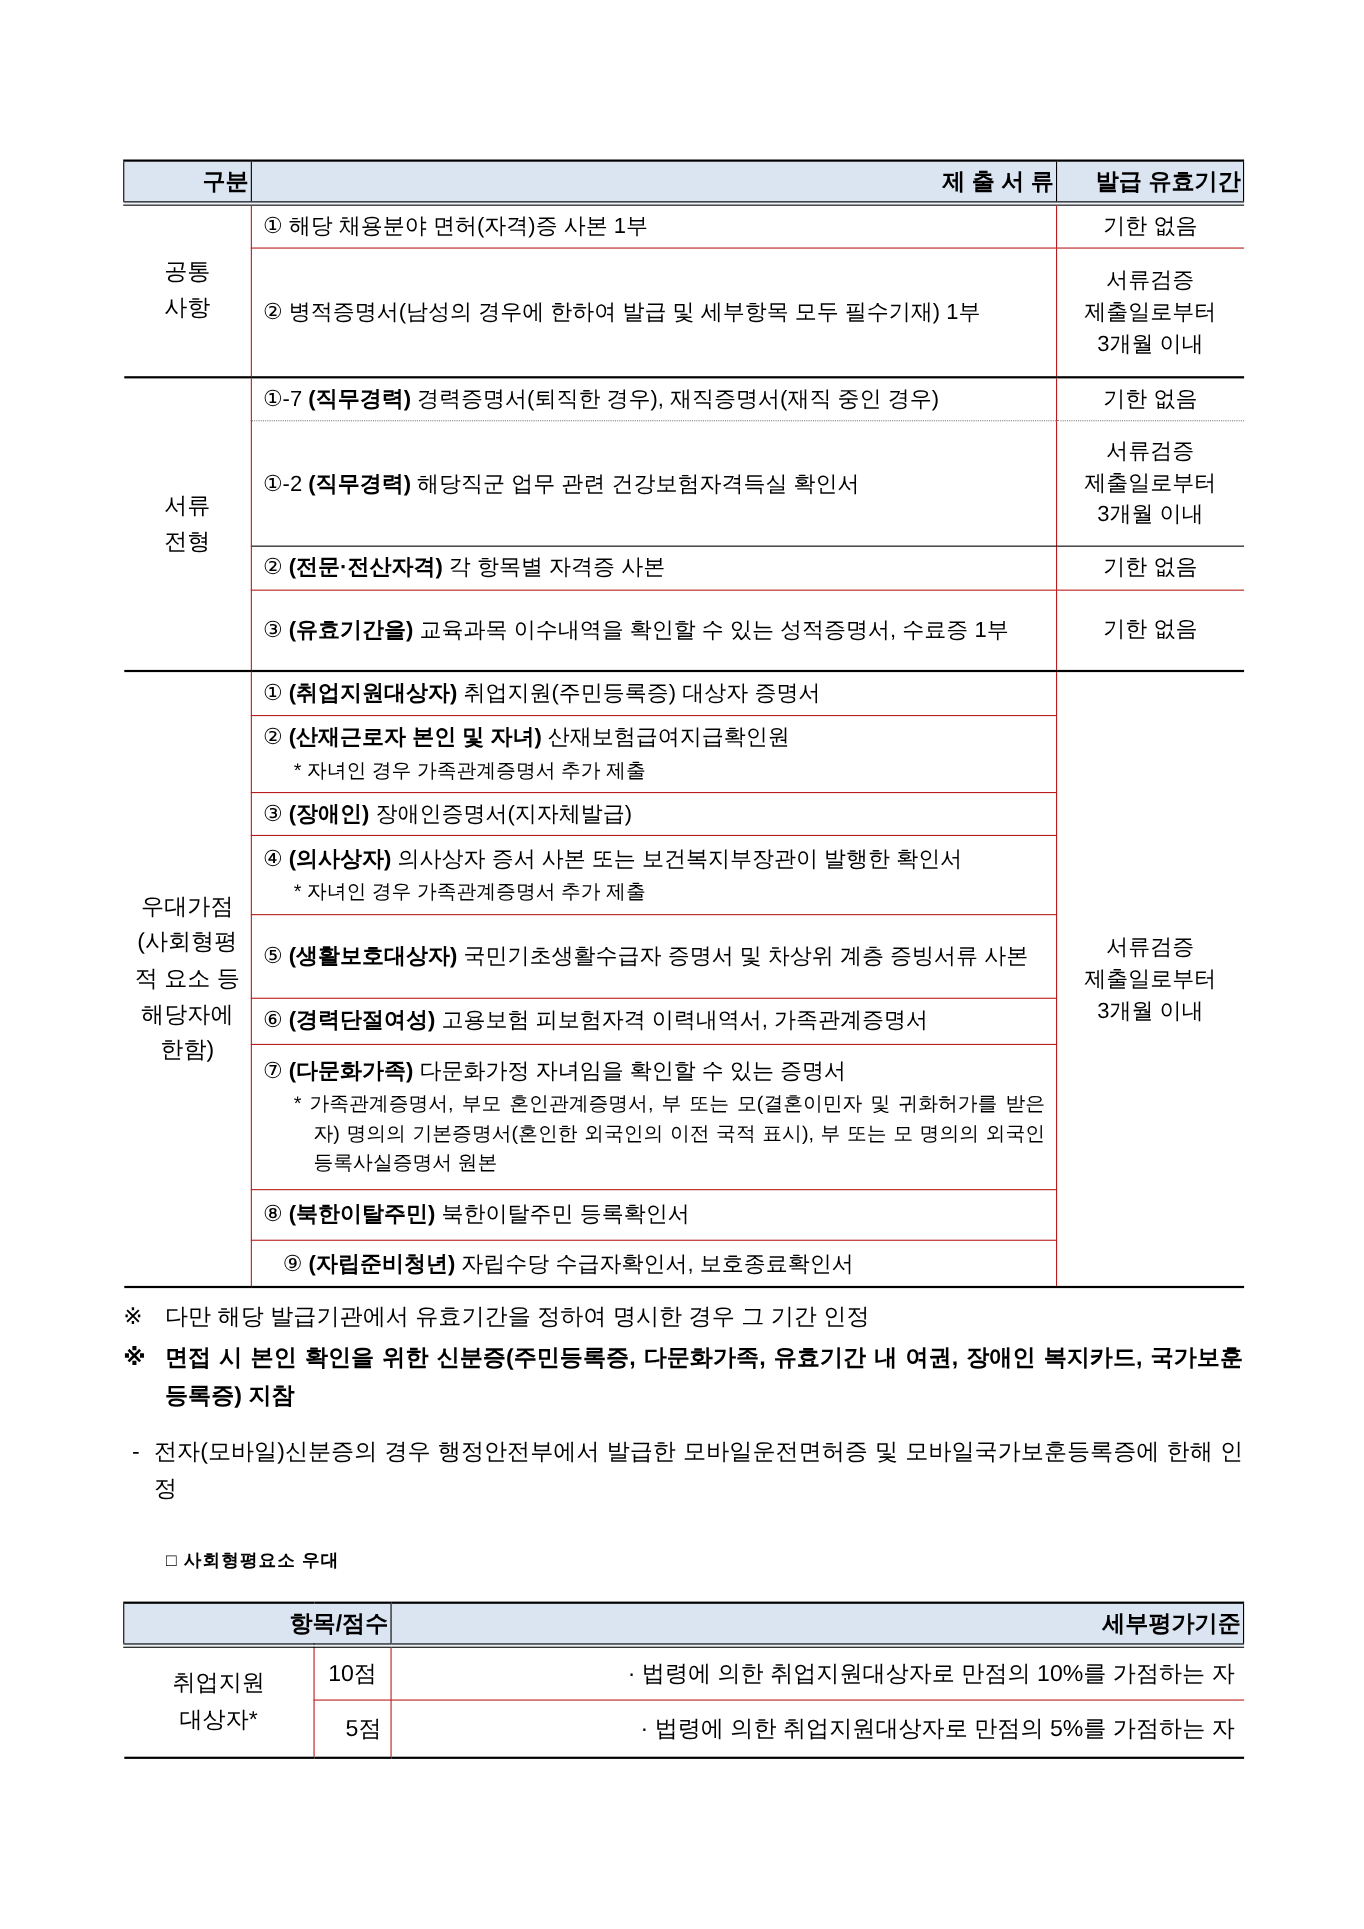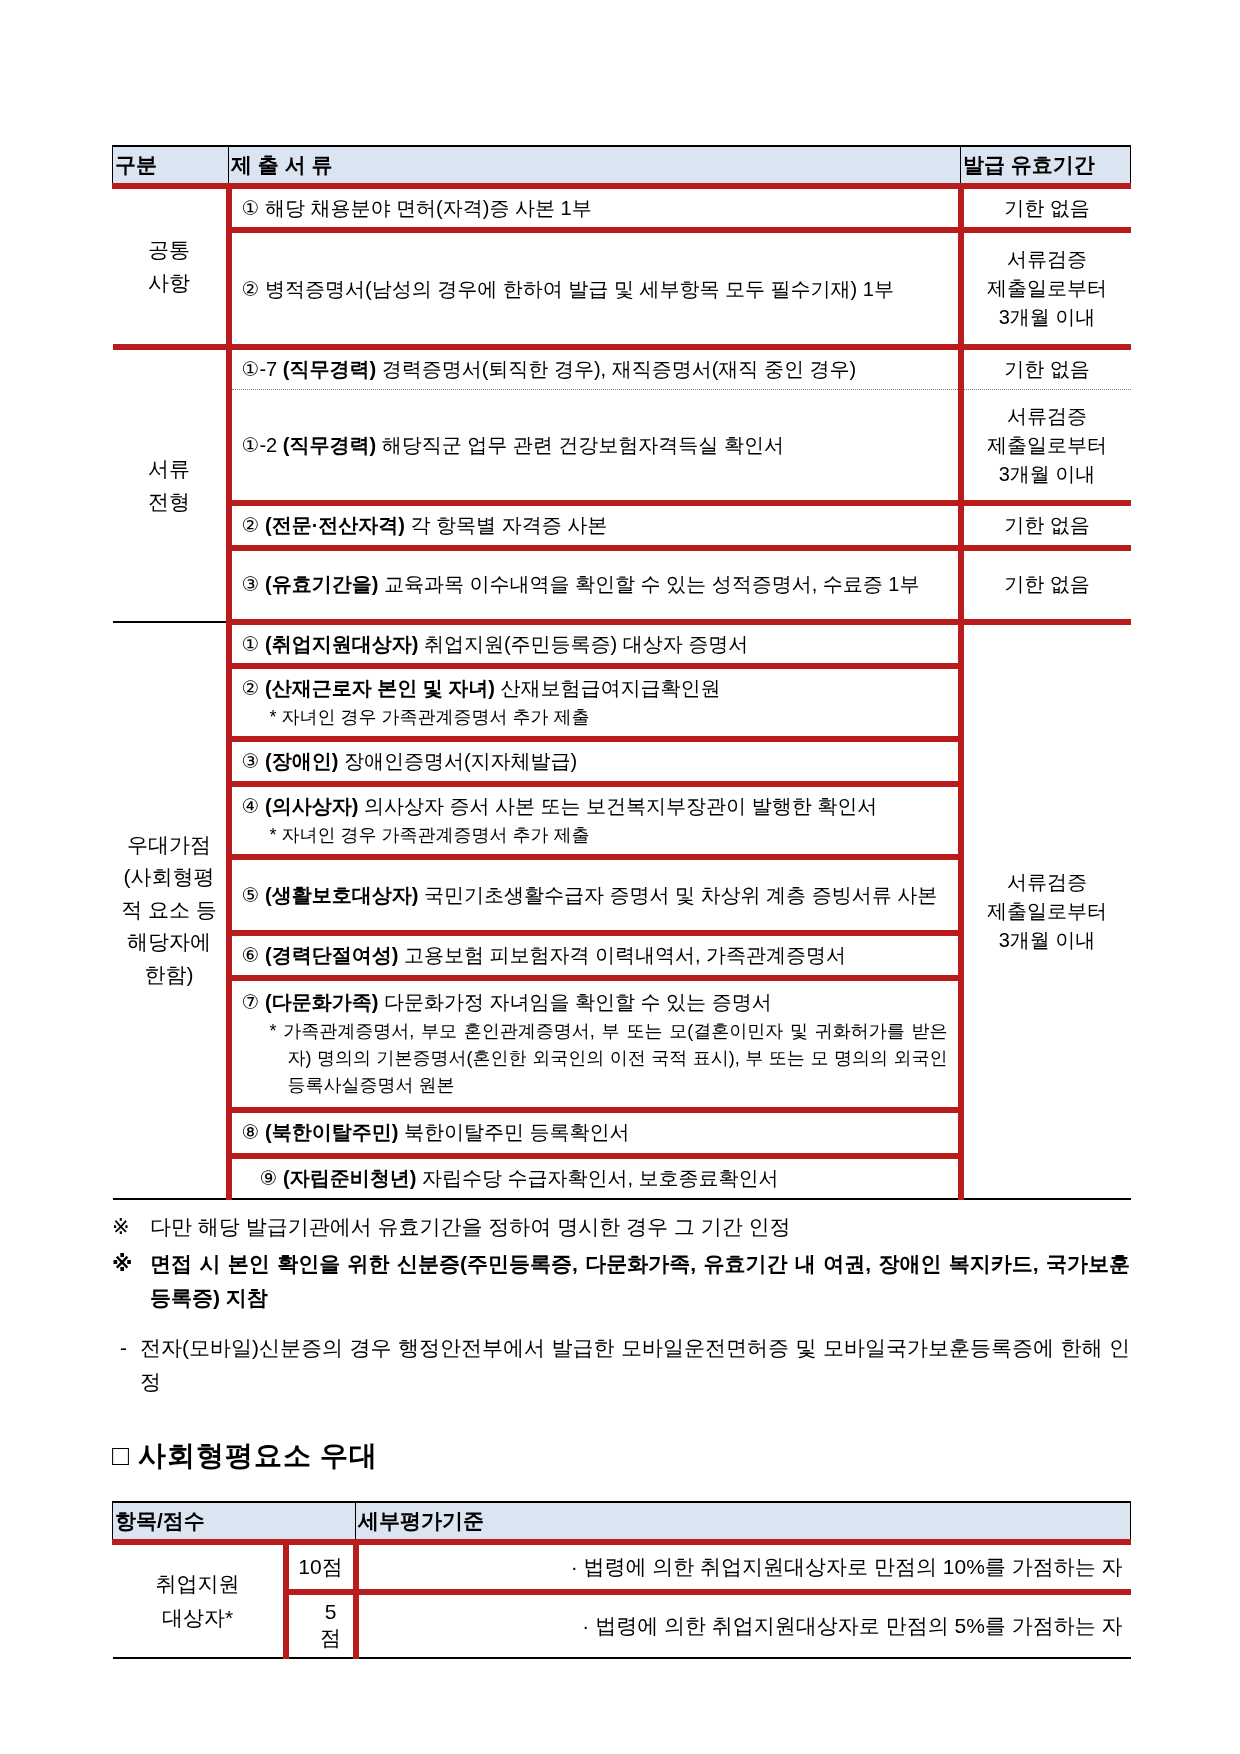--- a/index.html
+++ b/index.html
@@ -22,26 +22,26 @@
 
   
   table { border-collapse: collapse; table-layout: fixed; width: 1018px; }
   th {
     background: #dbe5f1;
     border: 1px solid #000;
     border-top: 2px solid #000;
     border-bottom: 4px double #000;
     font-size: 21px;
     font-weight: bold;
-    text-align: left;
+    text-align: right;
     vertical-align: middle;
     padding: 4px 2px;
   }
   td {
-    border: 6px solid #b91c1c;
+    border: 1px solid #b91c1c;
     font-size: 20px;
     vertical-align: middle;
     padding: 5px 8px;
   }
   td.cat {
     border-left: 0;
     text-align: center;
     white-space: pre-line;
     font-size: 21px;
     line-height: 1.55;
@@ -85,24 +85,25 @@
   }
   .note .mk { flex: 0 0 38px; }
   .note .tx { flex: 1 1 auto; text-align: justify; }
   .note.bold { font-weight: bold; }
   .note.dash { margin-top: 16px; }
   .note.dash .mk { flex: 0 0 28px; padding-left: 8px; }
 
   
   .heading2 {
     margin-top: 38px;
-    font-family: Liberation Serif, serif;
+    font-family: Liberation Sans, sans-serif;
     font-weight: bold;
-    font-size: 28px;
+    font-size: 16px;
     letter-spacing: 1px;
+    margin-left: 39px;
   }
   .t2 { margin-top: 26px; }
   .t2 td { font-size: 21px; }
   .t2 td.item {
     border-left: 0;
     text-align: center;
     white-space: pre-line;
     line-height: 1.6;
   }
   .t2 td.score { text-align: center; }

